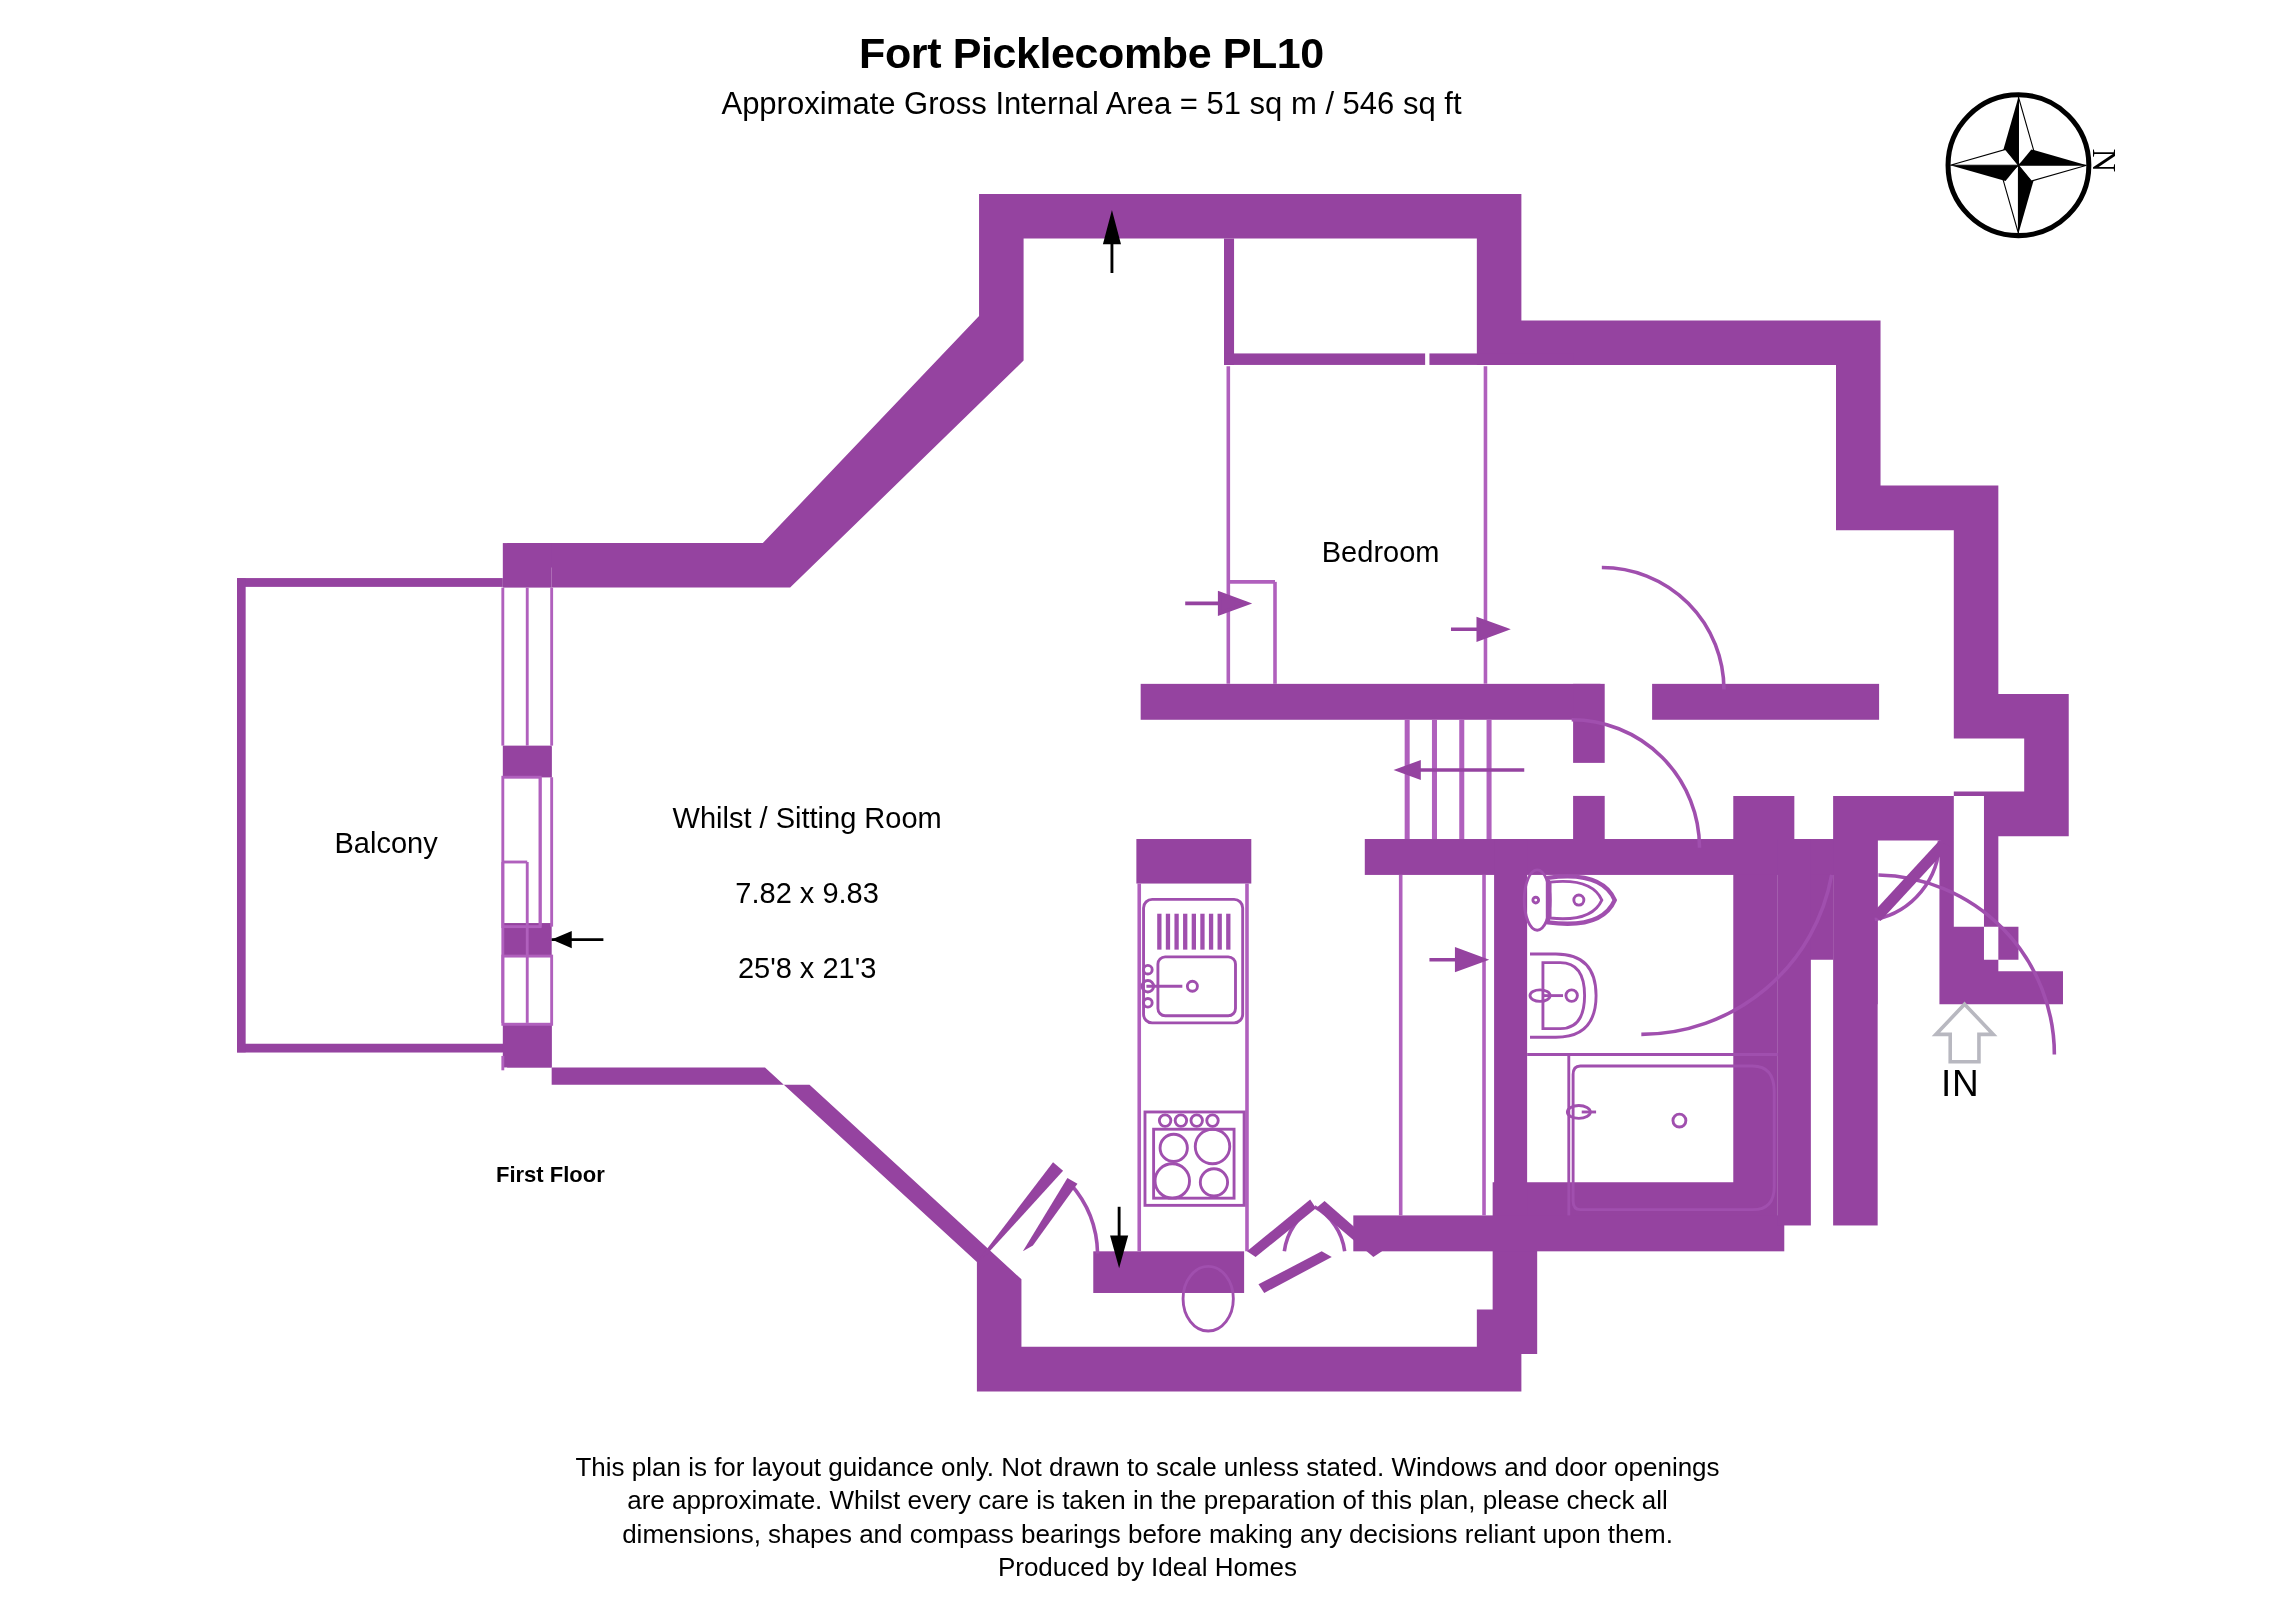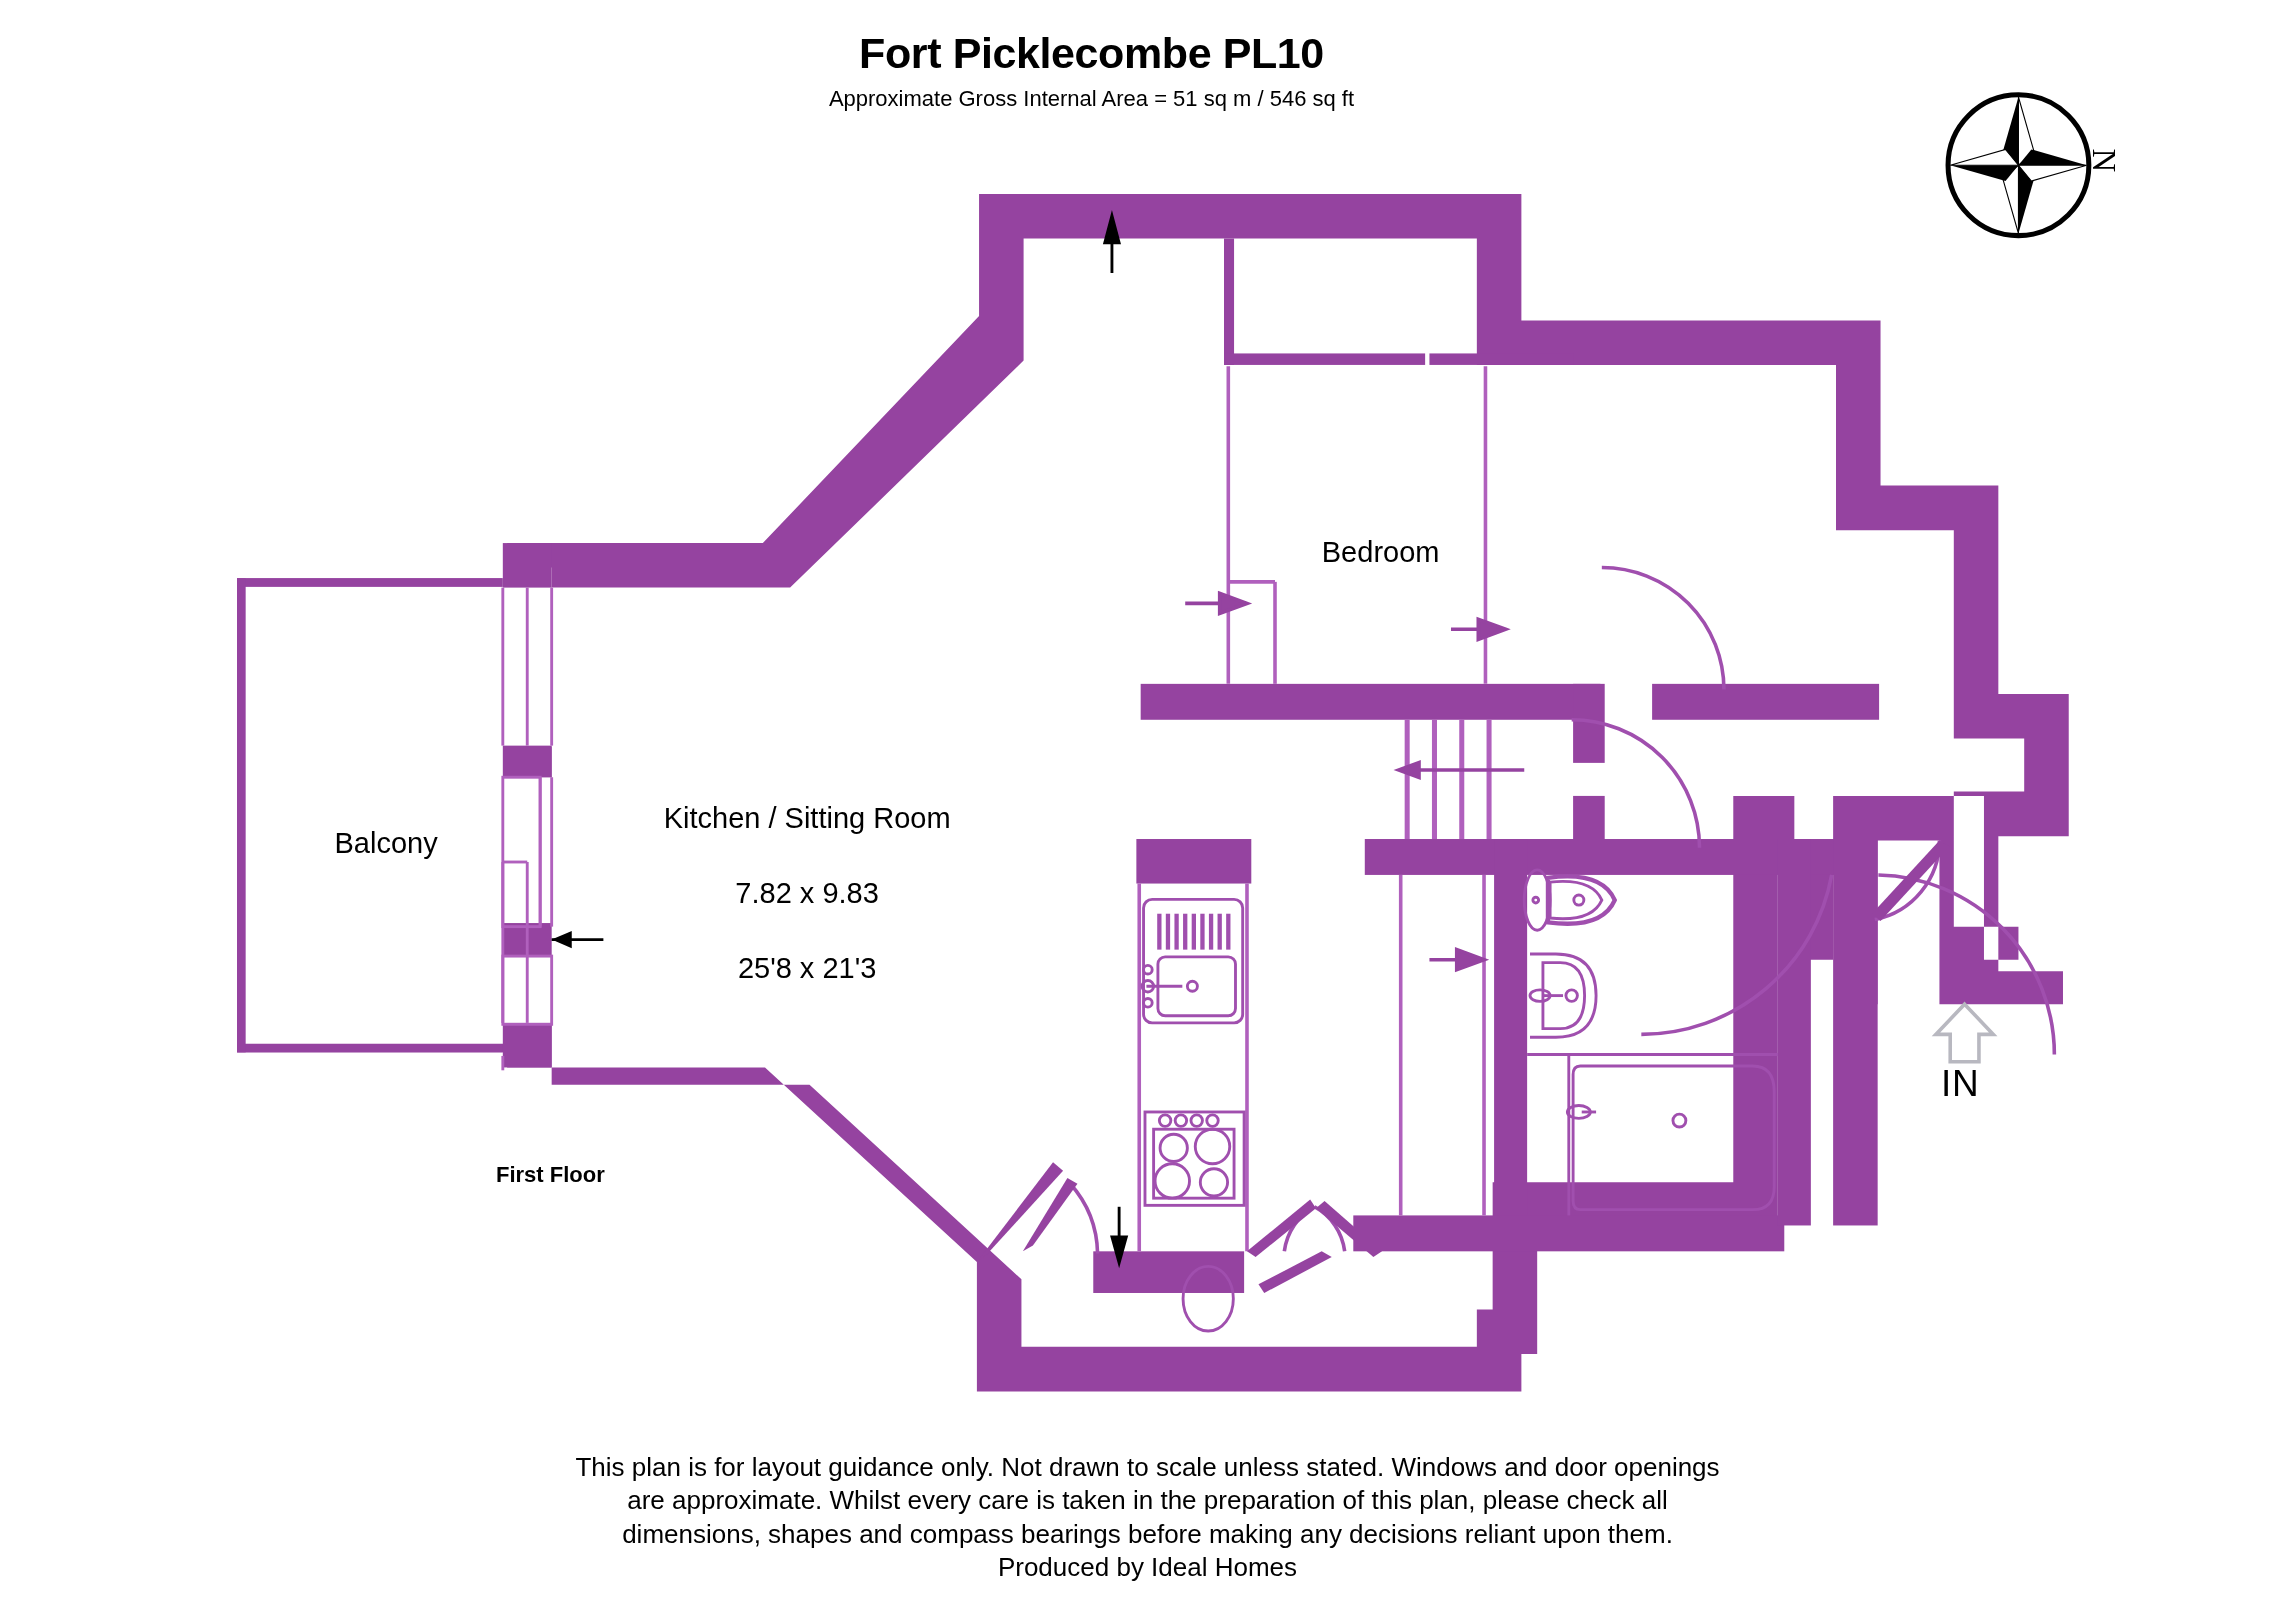--- a/index.html
+++ b/index.html
@@ -28,21 +28,21 @@
     pointer-events: none;
   }
   .plan-title {
     font-size: 43px;
     font-weight: bold;
     letter-spacing: -0.4px;
     margin: 0;
     line-height: 1.15;
   }
   .plan-subtitle {
-    font-size: 22px;
+    font-size: 31px;
     font-weight: normal;
     margin: 7.2px 0 0 0;
     line-height: 1.15;
   }
   .footer-block {
     position: absolute;
     left: 0;
     top: 1451px;
     width: 2295px;
     text-align: center;
@@ -391,21 +391,21 @@
 
       <polygon points="95,0 18,-22 0,0" fill="#000000"></polygon>
       <polygon points="95,0 18,22 0,0" fill="#ffffff" stroke="#000000" stroke-width="1.5"></polygon>
 
       <polygon points="-95,0 -18,22 0,0" fill="#000000"></polygon>
       <polygon points="-95,0 -18,-22 0,0" fill="#ffffff" stroke="#000000" stroke-width="1.5"></polygon>
     </g>
   </svg>
 
   <div class="room-label" style="left:604px; top:762px; width:374px;">
-    <span>Kitchen / Sitting Room</span><br>
+    <span>Whilst / Sitting Room</span><br>
     <span>7.82 x 9.83</span><br>
     <span>25'8 x 21'3</span>
   </div>
 
   <div class="room-label" style="left:1221px; top:496px; width:287px;">
     <span>Bedroom</span>
   </div>
 
   <div class="room-label" style="left:248px; top:787px; width:244px;">
     <span>Balcony</span>

